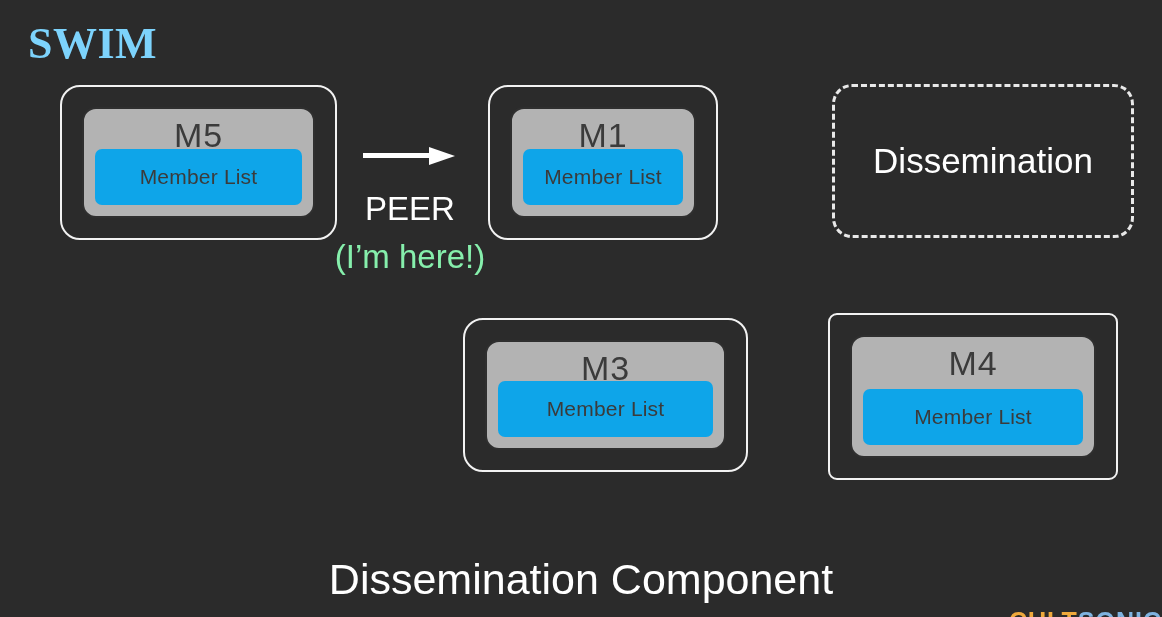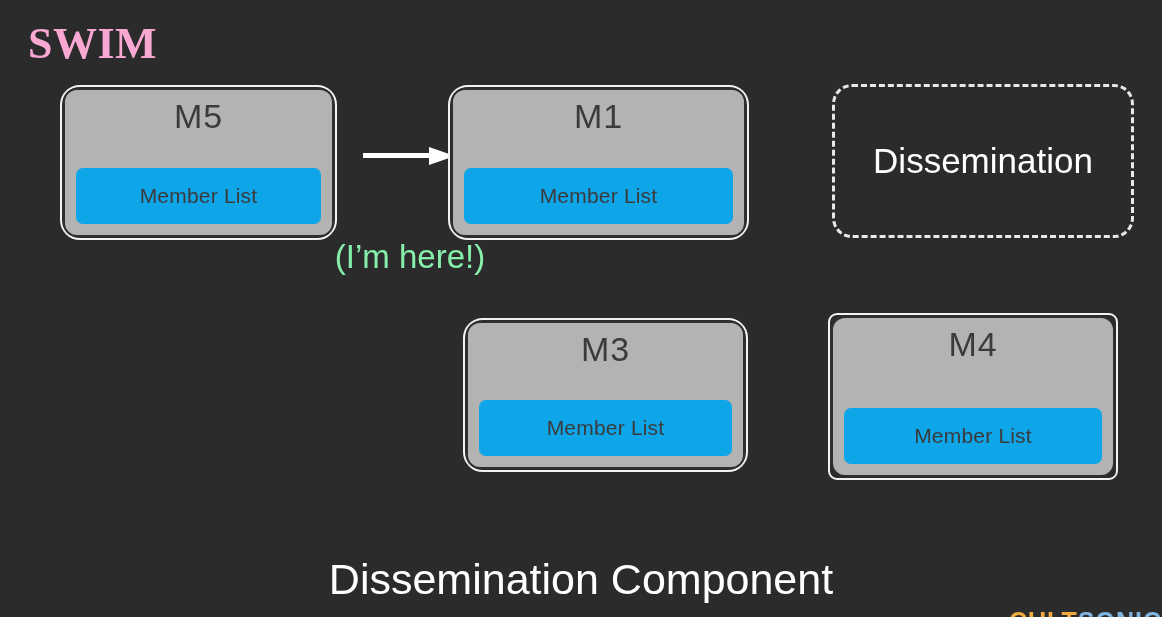--- a/index.html
+++ b/index.html
@@ -18,32 +18,32 @@
 
   
   .swim-title {
     position: absolute;
     left: 28px;
     top: 22px;
     font-family: "Liberation Serif", serif;
     font-weight: bold;
     font-size: 44px;
     line-height: 1;
-    color: #f9a8d4;
+    color: #7dd3fc;
     letter-spacing: 0.5px;
   }
 
   
   .node {
     position: absolute;
     box-sizing: border-box;
     border: 2px solid #f2f2f2;
     border-radius: 20px;
     background: #2b2b2b;
-    padding: 1px;
+    padding: 20px;
   }
   .node-inner {
     box-sizing: border-box;
     width: 100%;
     height: 100%;
     background: #b3b3b3;
     border-radius: 14px;
     border: 2px solid #2f2f2f;
     display: flex;
     flex-direction: column;
@@ -163,23 +163,24 @@
     </div>
   </div>
 
   <div class="arrow-wrap">
     <svg width="92" height="26" viewBox="0 0 92 26" aria-hidden="true">
       <rect x="0" y="10" width="72" height="5" fill="#ffffff"></rect>
       <polygon points="66,4 92,13 66,22" fill="#ffffff"></polygon>
     </svg>
   </div>
 
+  <div class="peer-label">PEER</div>
   <div class="here-label">(I’m here!)</div>
 
-  <div class="node" style="left:448px; top:85px; width:301px; height:155px;">
+  <div class="node" style="left:488px; top:85px; width:230px; height:155px;">
     <div class="node-inner">
       <div class="node-label">M1</div>
       <div class="member-list">Member List</div>
     </div>
   </div>
 
   <div class="dashed-box">
     <span>Dissemination</span>
   </div>
 

